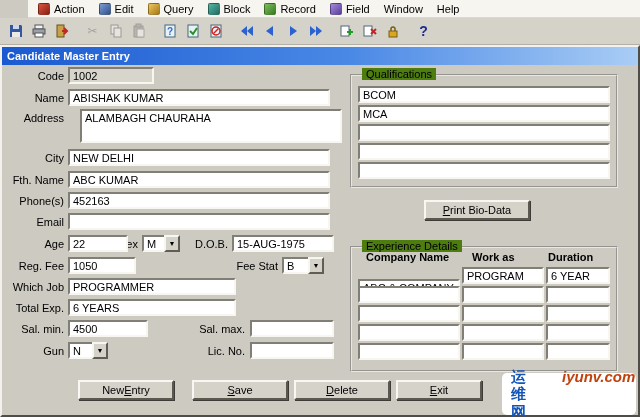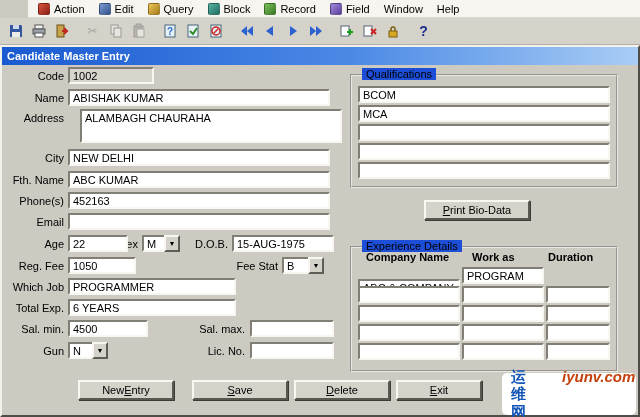--- a/index.html
+++ b/index.html
@@ -55,21 +55,21 @@
   .combo .cval {
     flex:1; background:#fff; border:2px solid; border-color:#817e75 #f7f6f1 #f7f6f1 #817e75;
     border-right:none; font-size:11px; padding:0 3px; display:flex; align-items:center; overflow:hidden;
   }
   .combo .carrow {
     width:16px; background:#d5d2ca; border:2px solid;
     border-color:#f7f6f1 #5f5d56 #5f5d56 #f7f6f1;
     font-size:7px; color:#000; display:flex; align-items:center; justify-content:center;
   }
   .group { position:absolute; border:2px groove #e9e7e1; }
-  .legend { position:absolute; top:-8px; left:10px; background:#1d4ed8; padding:0 4px; font-size:11px; }
+  .legend { position:absolute; top:-8px; left:10px; background:#4d7c0f; padding:0 4px; font-size:11px; }
   .hdr { position:absolute; font-size:11px; font-weight:bold; color:#000; }
   .btn {
     position:absolute; height:20px; background:#d5d2ca;
     border:2px solid; border-color:#f8f7f2 #5a584f #5a584f #f8f7f2;
     box-shadow:1px 1px 0 #3d3b36;
     font-size:11px; color:#000; display:flex; align-items:center; justify-content:center;
   }
   
   .watermark {
     position:absolute; background:#fff; border-radius:5px;
@@ -287,20 +287,21 @@
 
     <div class="group" style="left:348px;top:181px;width:268px;height:126px">
       <span class="legend">Experience Details</span>
     </div>
     <div class="hdr" style="left:364px;top:186px">Company Name</div>
     <div class="hdr" style="left:470px;top:186px">Work as</div>
     <div class="hdr" style="left:546px;top:186px">Duration</div>
 
     <div class="fld" style="left:356px;top:214px;width:102px">ABC &amp; COMPANY</div>
     <div class="fld" style="left:460px;top:202px;width:82px">PROGRAM</div>
+    <div class="fld" style="left:544px;top:202px;width:64px">6 YEAR</div>
 
     <div class="fld" style="left:356px;top:221px;width:102px"></div>
     <div class="fld" style="left:460px;top:221px;width:82px"></div>
     <div class="fld" style="left:544px;top:221px;width:64px"></div>
 
     <div class="fld" style="left:356px;top:240px;width:102px"></div>
     <div class="fld" style="left:460px;top:240px;width:82px"></div>
     <div class="fld" style="left:544px;top:240px;width:64px"></div>
 
     <div class="fld" style="left:356px;top:259px;width:102px"></div>

